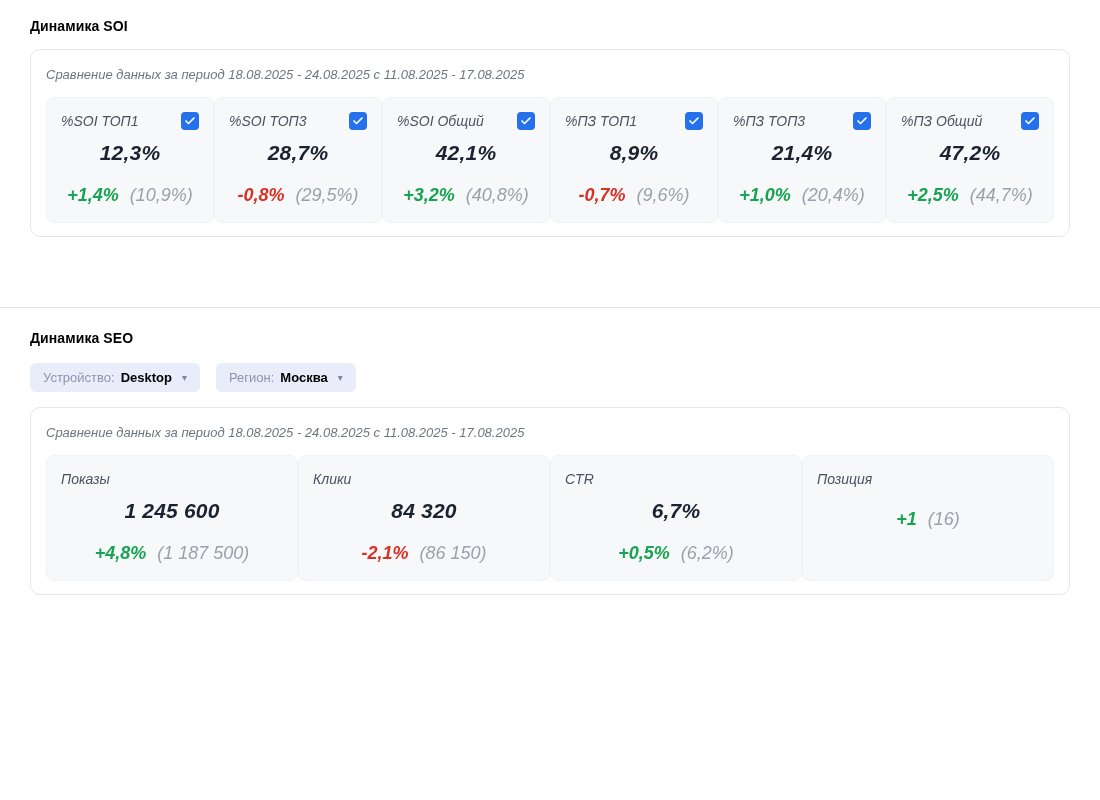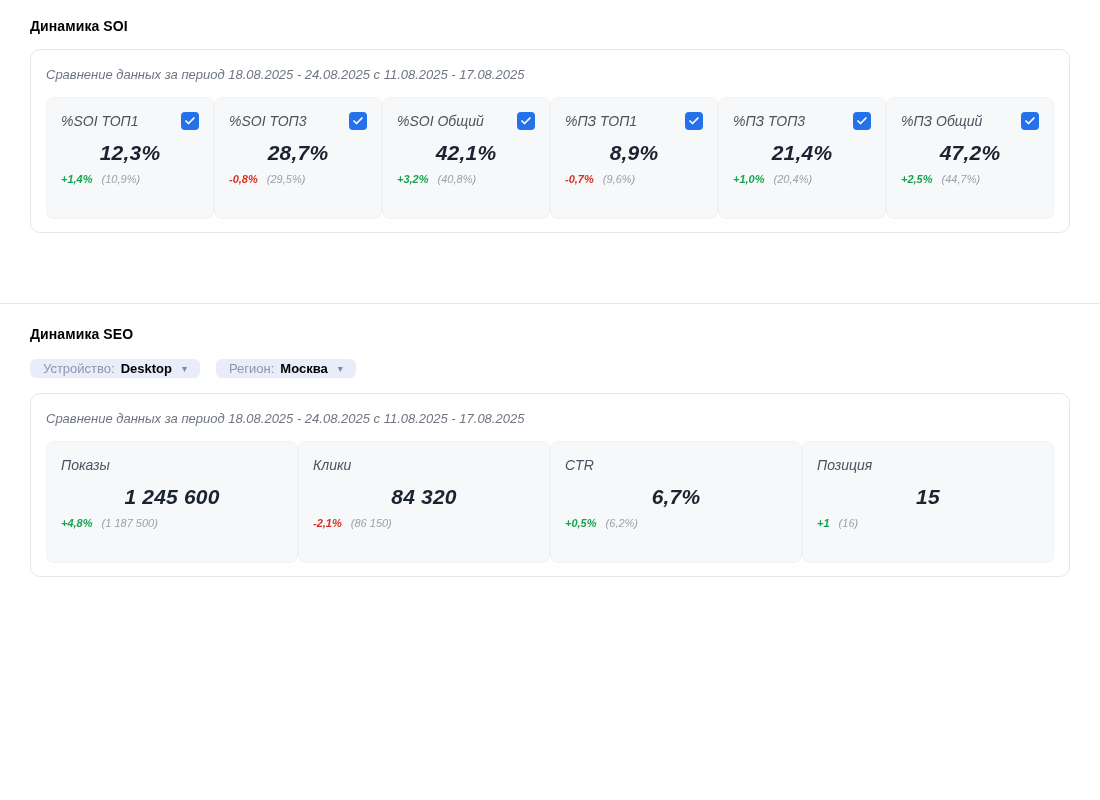--- a/index.html
+++ b/index.html
@@ -64,42 +64,42 @@
 
   .metric-value {
     text-align: center;
     font-size: 21px;
     font-weight: 700;
     color: #1b2330;
     margin-top: 10px;
     letter-spacing: .2px;
   }
   .metric-sub {
-    text-align: left;
-    margin-top: 8px;
-    font-size: 11px;
+    text-align: center;
+    margin-top: 20px;
+    font-size: 18px;
   }
   .delta { font-weight: 700; }
   .delta.up   { color: var(--positive, #18a352); }
   .delta.down { color: var(--negative, #d93025); }
   .prev { color: #9aa1ab; margin-left: 6px; }
 
   .divider {
     border: none;
     border-top: 1px solid #e4e7eb;
     margin: 70px -30px 0;
   }
 
   .seo-title { margin-top: 22px; }
 
   .filters { display: flex; gap: 16px; margin-top: 17px; }
   .chip {
     display: inline-flex;
     align-items: center;
-    height: 19px;
+    height: 29px;
     padding: 0 13px;
     background: #e9ecf9;
     border-radius: 6px;
     font-size: 13px;
     cursor: pointer;
     user-select: none;
   }
   .chip-label { color: #8d96b0; }
   .chip-value { color: #000000; font-weight: 700; margin-left: 6px; text-align: center; }
   .chevron {
@@ -287,21 +287,20 @@
           <div class="metric-sub">
             <span class="delta up">+0,5%</span>
             <span class="prev">(6,2%)</span>
           </div>
         </div>
 
         <div class="metric-card">
           <div class="metric-head">
             <span class="metric-label">Позиция</span>
           </div>
-          <div class="metric-value">15</div>
           <div class="metric-sub">
             <span class="delta up">+1</span>
             <span class="prev">(16)</span>
           </div>
         </div>
 
       </div>
     </div>
   </section>
 

